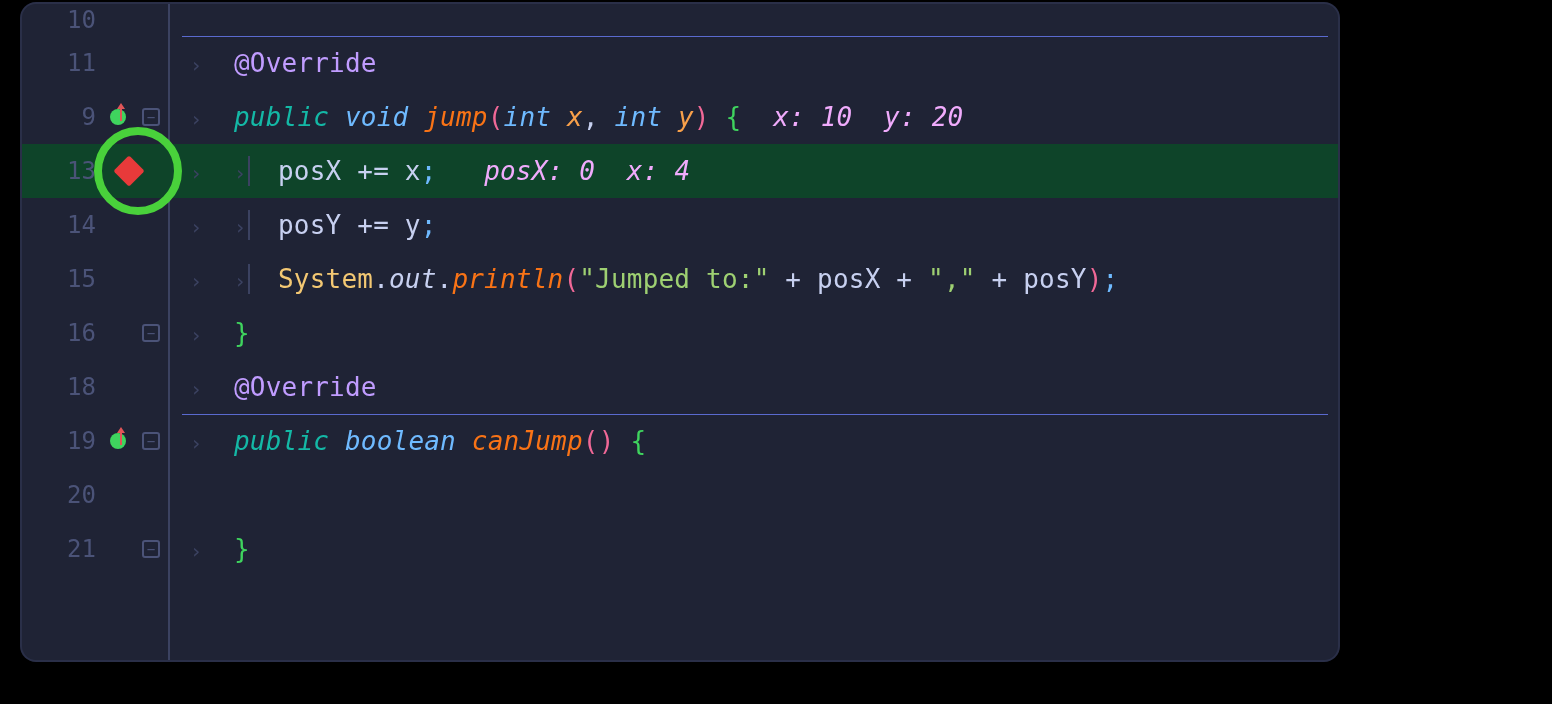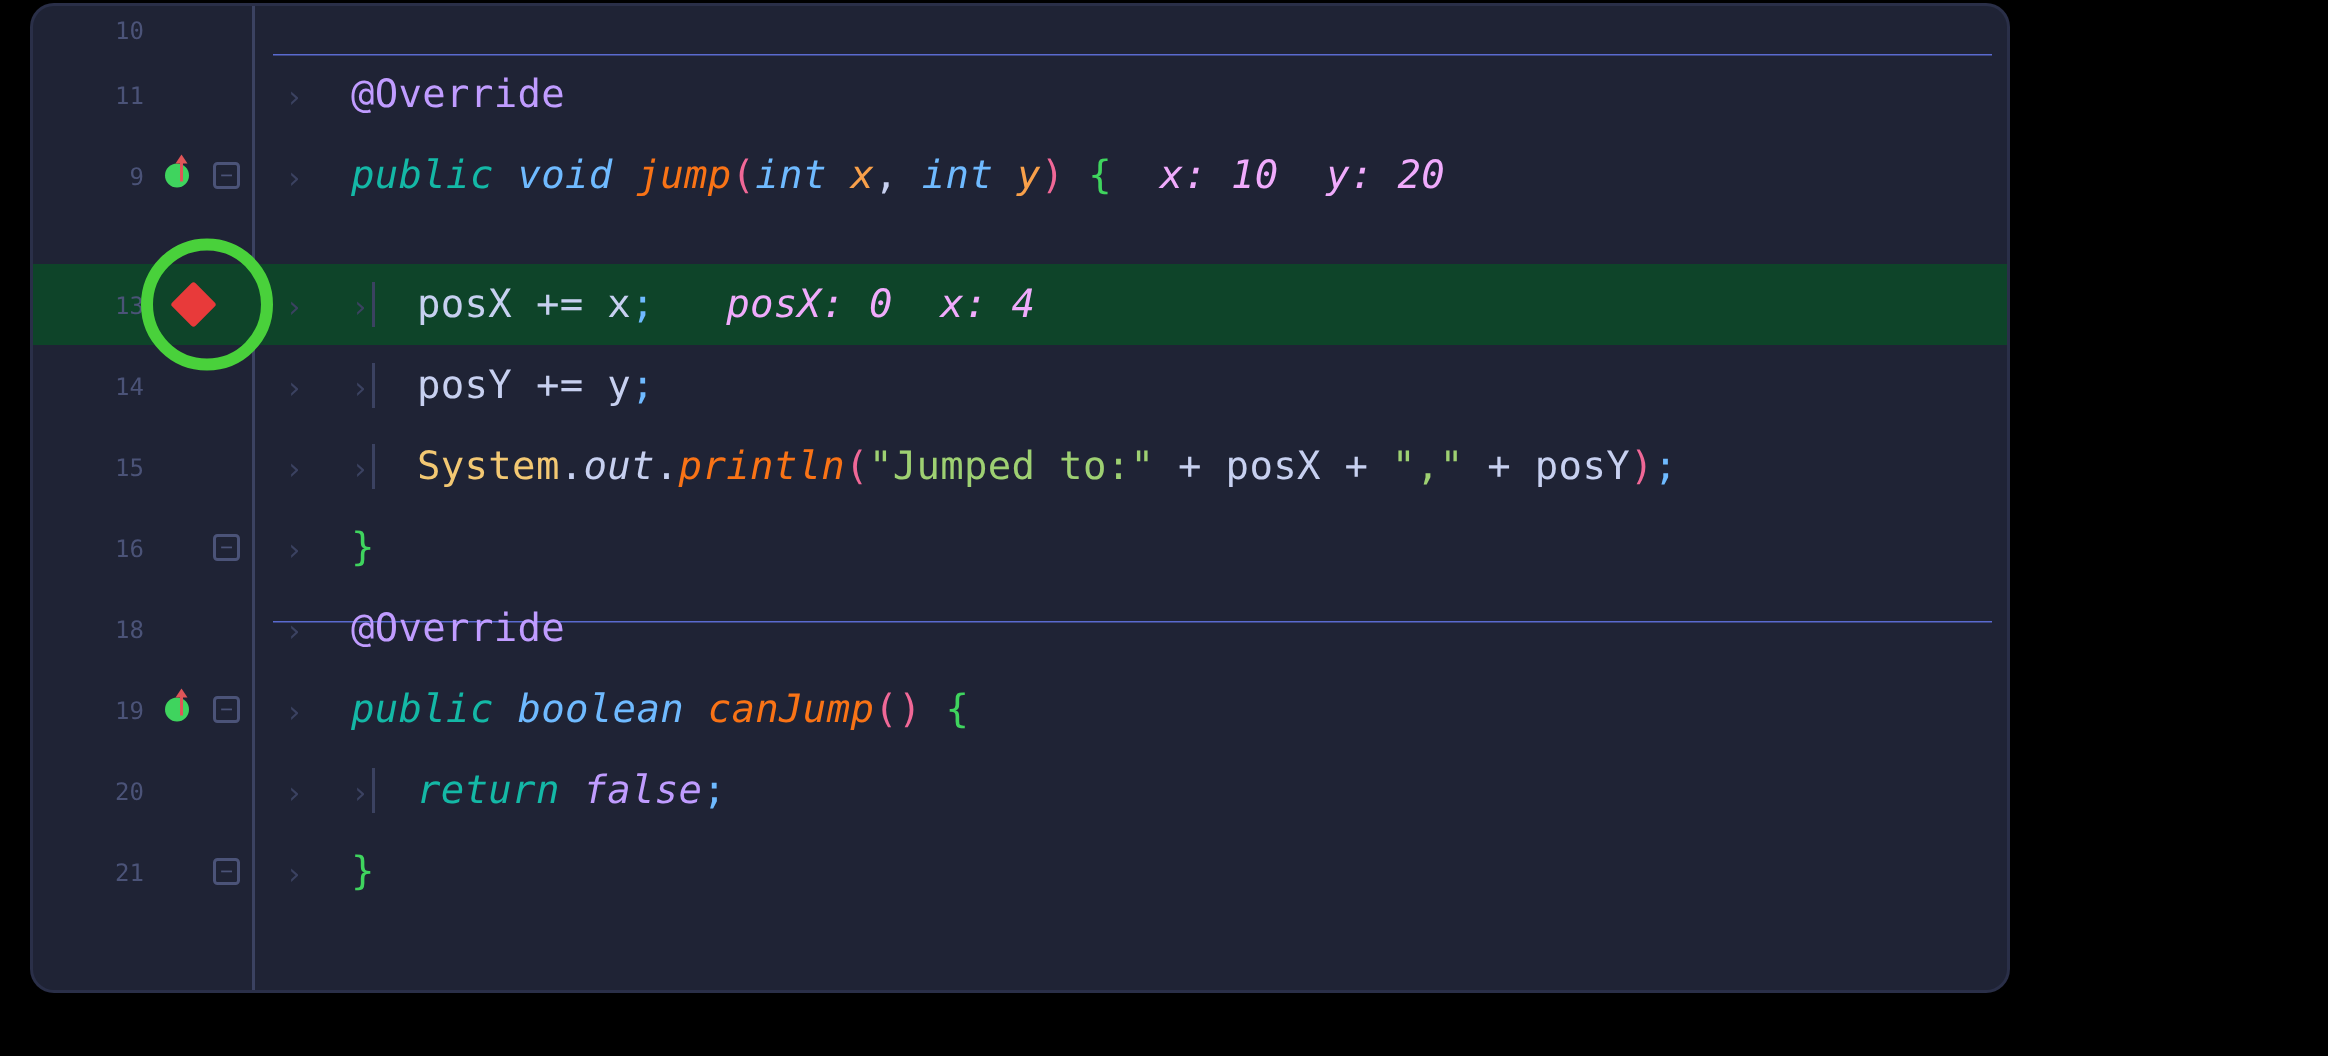--- a/index.html
+++ b/index.html
@@ -27,28 +27,27 @@
     height: 100%;
   }
   .line {
     display: flex;
     align-items: center;
     height: 54px;
     position: relative;
   }
   .line.highlighted {
     background: #0e4429;
-    margin-top: 32px;
   }
   .gutter-num {
     width: 82px;
     text-align: right;
     padding-right: 8px;
     color: #4b5378;
-    font-size: 16px;
+    font-size: 24px;
     font-weight: 500;
     user-select: none;
   }
   .gutter-marker {
     width: 28px;
     display: flex;
     align-items: center;
     justify-content: center;
     position: relative;
   }
@@ -262,21 +261,20 @@
       <div class="gutter-fold">
         <div class="fold-btn minus"></div>
       </div>
       <div class="code-content"><span class="chevron">›</span><span class="tok-keyword">public</span> <span class="tok-type">boolean</span> <span class="tok-method">canJump</span><span class="tok-brace-pink">(</span><span class="tok-brace-pink">)</span> <span class="tok-brace">{</span></div>
     </div>
 
     <div class="line">
       <div class="gutter-num">20</div>
       <div class="gutter-marker"></div>
       <div class="gutter-fold"></div>
-      <div class="code-content"><span class="inner-vline" style="left:78px"></span><span class="chevron">›</span><span class="chevron">›</span><span class="tok-keyword">return</span> <span class="tok-bool">false</span><span class="tok-semicolon">;</span></div>
     </div>
 
     <div class="line">
       <div class="gutter-num">21</div>
       <div class="gutter-marker"></div>
       <div class="gutter-fold">
         <div class="fold-btn minus"></div>
       </div>
       <div class="code-content"><span class="chevron">›</span><span class="tok-brace">}</span></div>
     </div>

